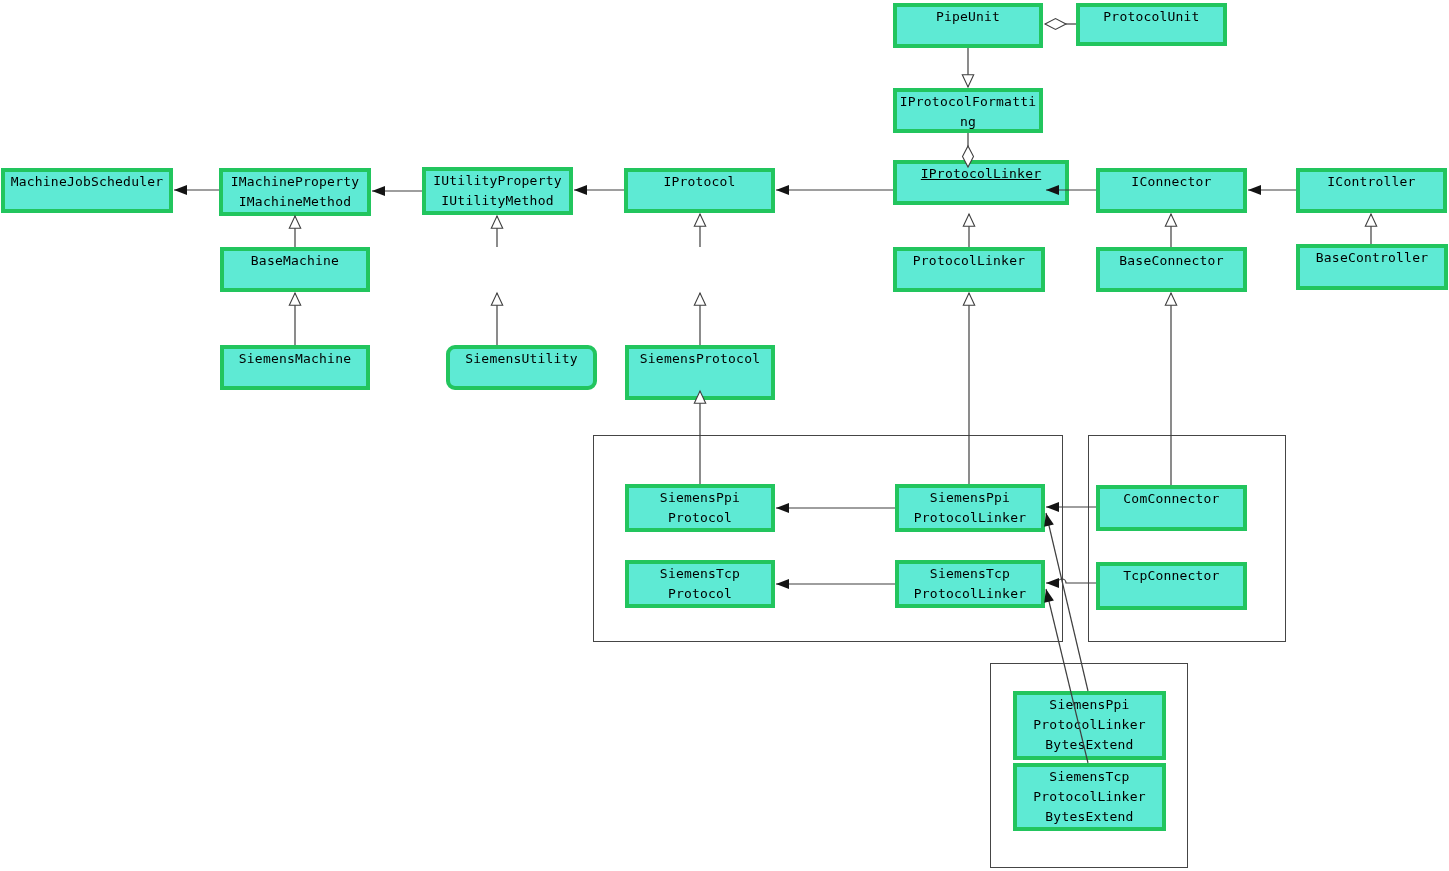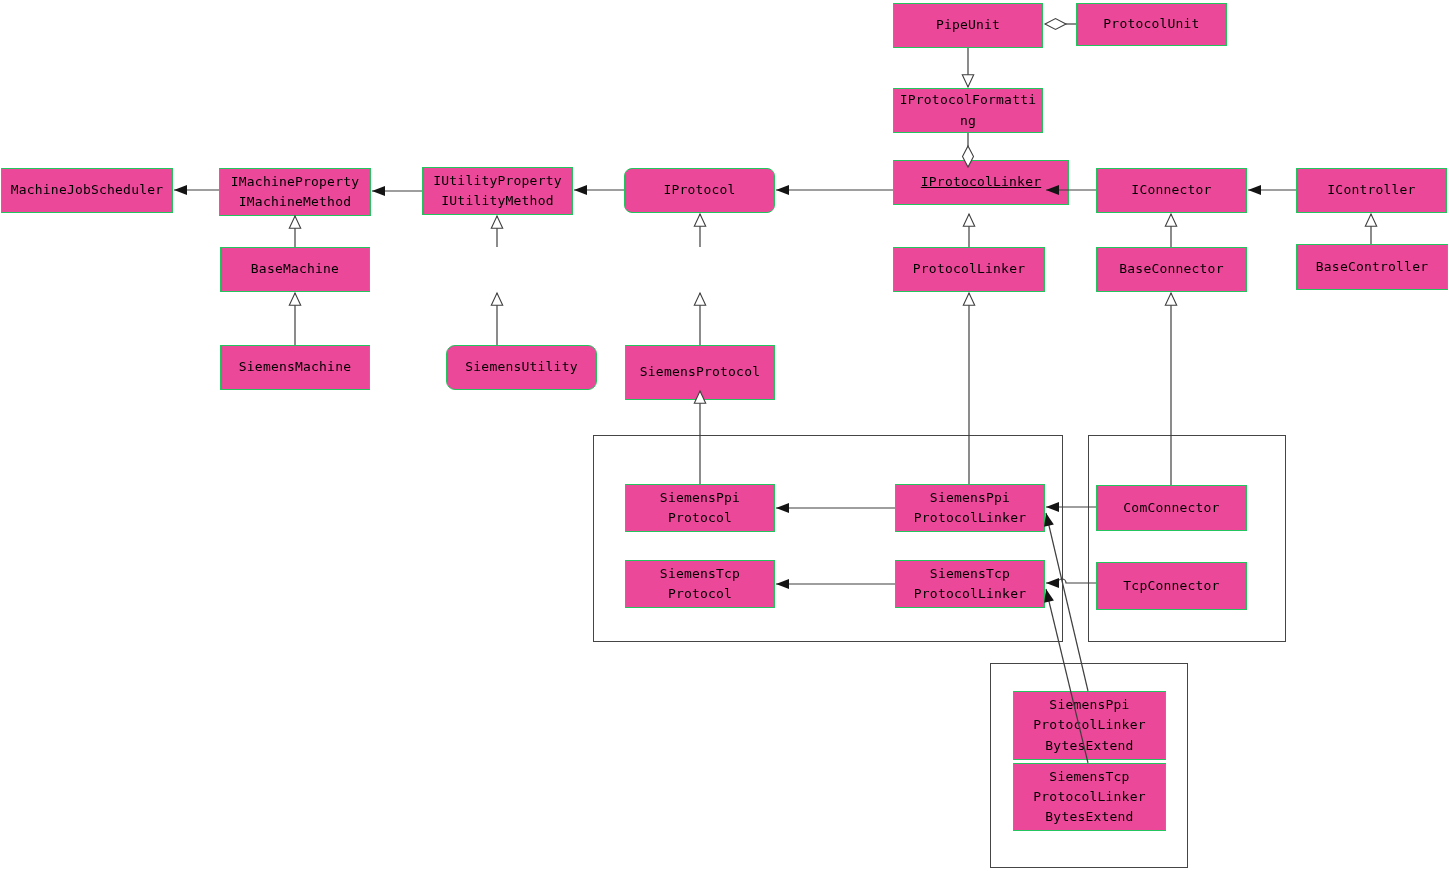--- a/index.html
+++ b/index.html
@@ -13,25 +13,24 @@
   }
   .group {
     position: absolute;
     border: 1px solid #454545;
     box-sizing: border-box;
     background: transparent;
     z-index: 1;
   }
   .node {
     position: absolute;
-    background: #ec4899;
-    border: 1px solid #22c55e;
+    background: #5eead4;
+    border: 4px solid #22c55e;
     box-sizing: border-box;
     display: flex;
-    align-items: center;
     justify-content: center;
     z-index: 2;
   }
   .node span {
     display: block;
     text-align: center;
     white-space: pre-line;
     font-size: 13px;
     line-height: 1.55;
     color: #000000;
@@ -74,21 +73,21 @@
     <span>MachineJobScheduler</span>
   </div>
   <div class="node" style="left:219px; top:168px; width:152px; height:48px;">
     <span>IMachineProperty
 IMachineMethod</span>
   </div>
   <div class="node" style="left:422px; top:167px; width:151px; height:48px;">
     <span>IUtilityProperty
 IUtilityMethod</span>
   </div>
-  <div class="node" style="left:624px; top:168px; width:151px; height:45px;border-radius:8px;">
+  <div class="node" style="left:624px; top:168px; width:151px; height:45px;">
     <span>IProtocol</span>
   </div>
   <div class="node" style="left:893px; top:160px; width:176px; height:45px;text-decoration:underline;">
     <span>IProtocolLinker</span>
   </div>
   <div class="node" style="left:1096px; top:168px; width:151px; height:45px;">
     <span>IConnector</span>
   </div>
   <div class="node" style="left:1296px; top:168px; width:151px; height:45px;">
     <span>IController</span>

